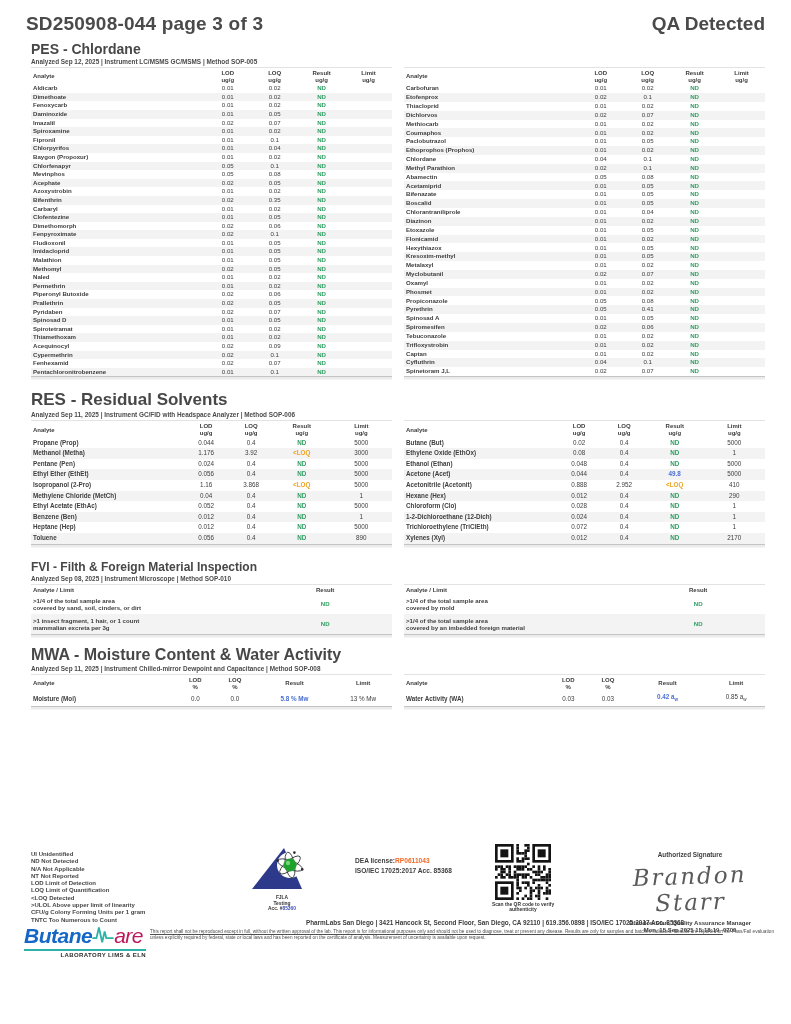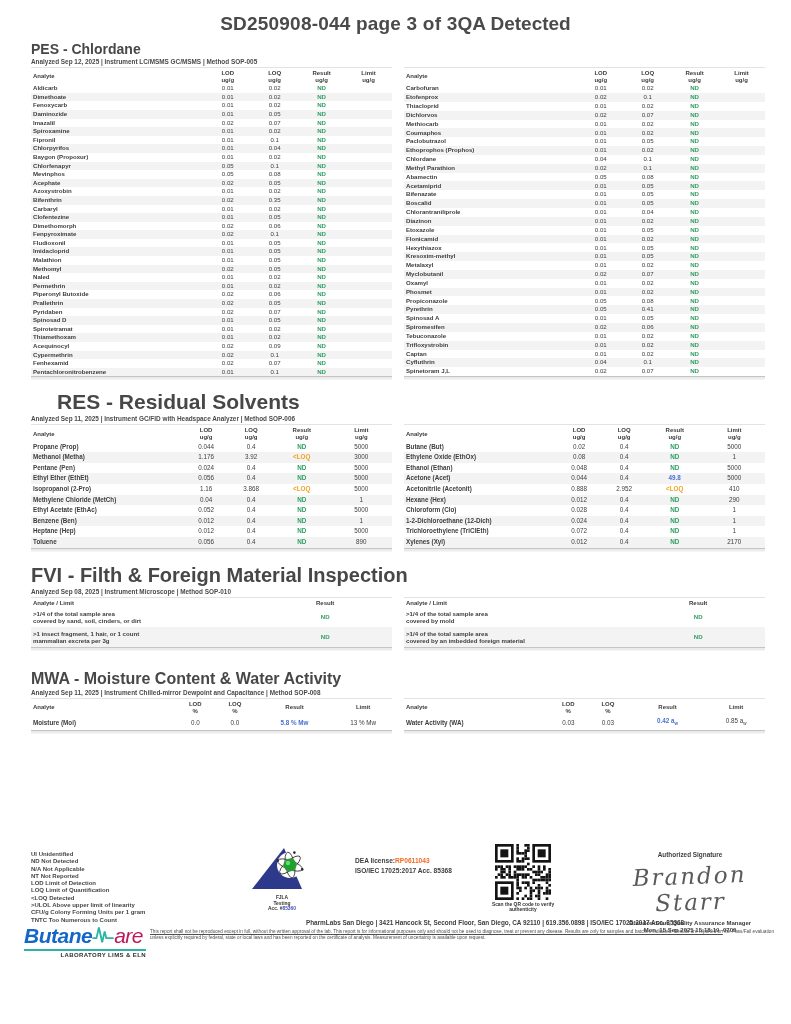--- a/index.html
+++ b/index.html
@@ -1,29 +1,29 @@
 <!DOCTYPE html>
 <html><head>
 <meta charset="utf-8">
 <style>
   html,body{margin:0;padding:0;background:#fff;}
   .page{position:relative;width:791px;height:1024px;background:#fff;overflow:hidden;
         font-family:"Liberation Sans",sans-serif;color:#3f3f3f;}
   
-  .topbar{display:flex;justify-content:center;align-items:baseline;padding:13px 26px 0 26px;}
+  .topbar{display:flex;justify-content:space-between;align-items:baseline;padding:13px 26px 0 26px;}
   .topbar .lt{font-size:19px;font-weight:700;color:#4a4a4a;letter-spacing:0.2px;}
   .topbar .rt{font-size:19px;font-weight:600;color:#4a4a4a;}
   
   .sec{margin:0 26px 0 31px;}
   .sec h2{margin:0;font-weight:700;color:#474747;}
   .sec .meta{font-size:6.4px;font-weight:700;color:#4a4a4a;margin:1px 0 2px 0;}
   .sec-pes{margin-top:6px;}  .sec-pes h2{font-size:14px;}
-  .sec-res{margin-top:13px;} .sec-res h2{font-size:21px;margin-left:26px;}
-  .sec-fvi{margin-top:15px;} .sec-fvi h2{font-size:20px;}
-  .sec-mwa{margin-top:22px;} .sec-mwa h2{font-size:16px;}
+  .sec-res{margin-top:13px;} .sec-res h2{font-size:17px;}
+  .sec-fvi{margin-top:15px;} .sec-fvi h2{font-size:12px;}
+  .sec-mwa{margin-top:11px;} .sec-mwa h2{font-size:16px;}
   .twocol{display:flex;gap:12px;align-items:stretch;}
   table{border-collapse:collapse;table-layout:fixed;flex:1;width:100%;
         border-top:1px solid #e3e3e3;border-bottom:1px solid #c4c4c4;box-shadow:0 2.5px 0 #ebebeb;}
   th{font-size:6px;font-weight:700;color:#3b3b3b;text-align:center;white-space:pre-line;
      line-height:6.6px;padding:2px 2px 1px 2px;vertical-align:middle;}
   th.al{text-align:left;}
   td{font-size:6.1px;color:#3d3d3d;text-align:center;padding:0 2px;overflow:hidden;}
   td.al{text-align:left;font-weight:700;white-space:pre-line;}
   tbody tr:nth-child(even){background:#f3f3f3;}
   .t-pes td{height:8.6px;line-height:8.6px;}

